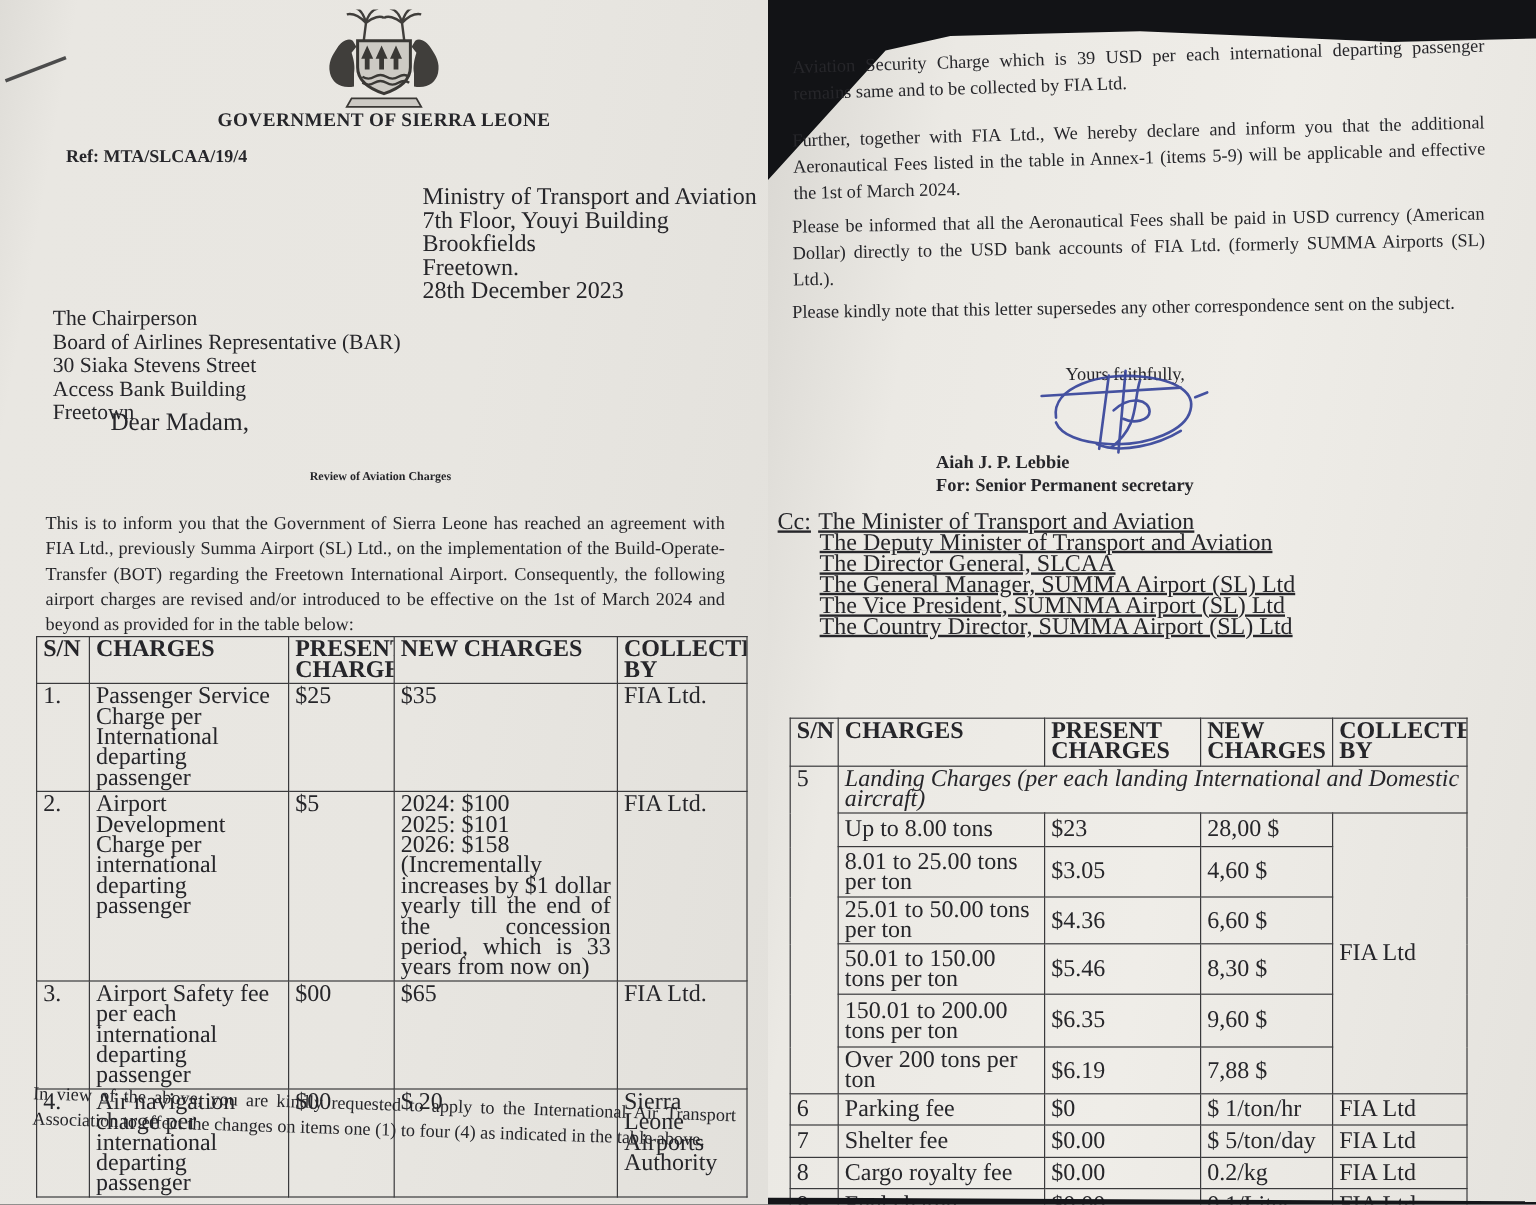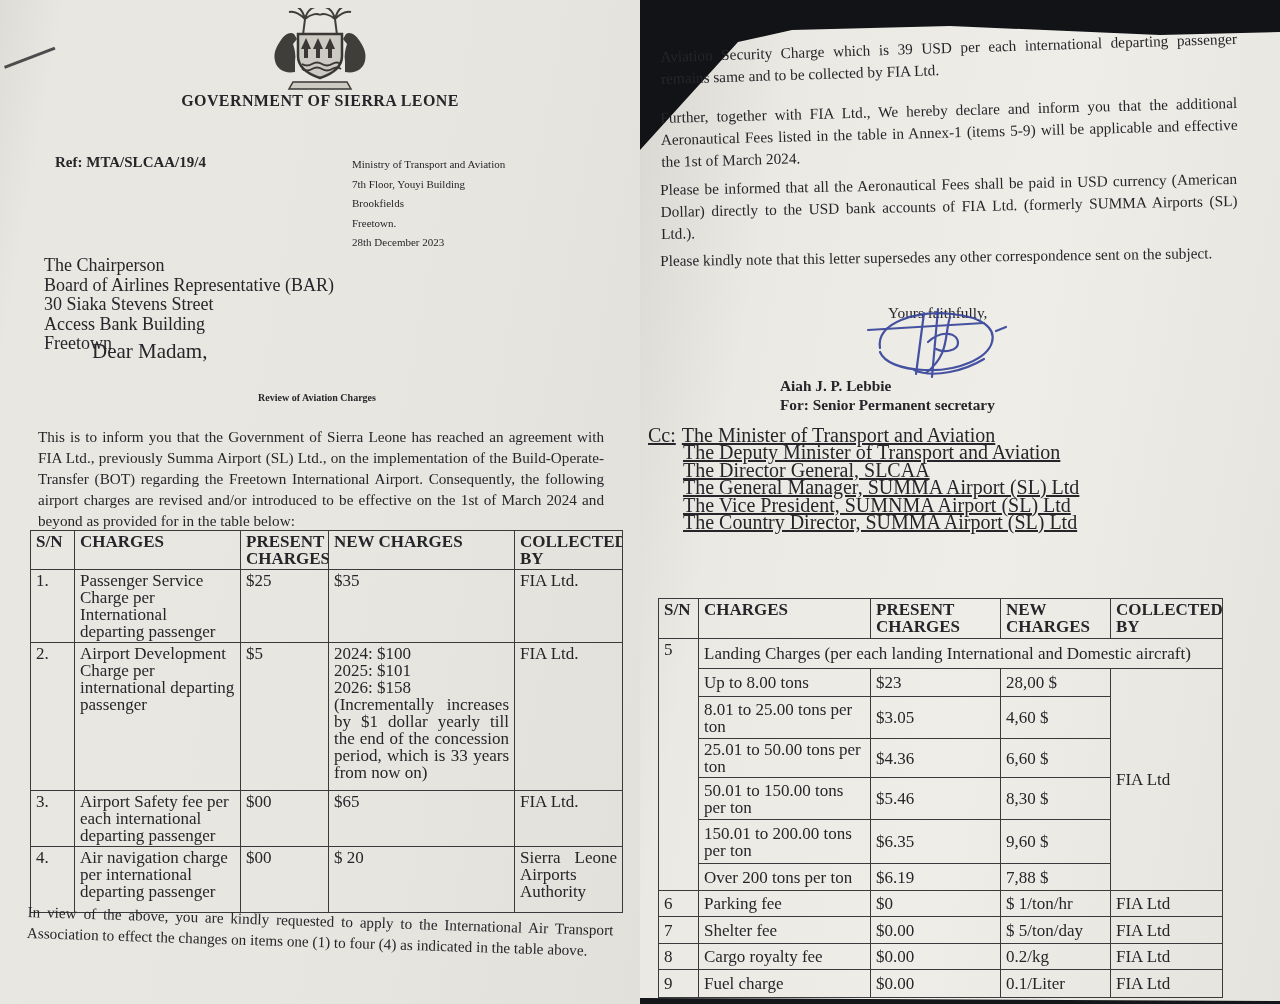--- a/index.html
+++ b/index.html
@@ -9,44 +9,44 @@
   .page{position:relative;width:640px;height:1004px;overflow:hidden;}
   .page-left{background:linear-gradient(100deg,#dedcd7 0%,#e9e7e2 8%,#e8e6e1 55%,#e2e0db 100%);}
   .page-right{background:linear-gradient(100deg,#d8d6d1 0%,#ebe9e4 20%,#efede8 55%,#e5e3de 100%);}
 
   
   .corner-mark{position:absolute;top:66px;left:4px;width:54px;border-top:3px solid #4c4c4c;
                transform:rotate(-21deg);transform-origin:0 0;}
   .emblem{position:absolute;top:8px;left:265px;width:110px;height:88px;}
   .gov-title{position:absolute;top:92px;left:0;width:640px;margin:0;text-align:center;
              font-weight:bold;font-size:16px;letter-spacing:.4px;}
-  .ref{position:absolute;top:123px;left:55px;font-weight:bold;font-size:15px;margin-top:31px;}
-  .sender{position:absolute;top:155px;left:352px;font-size:11px;line-height:19.5px;}
+  .ref{position:absolute;top:123px;left:55px;font-weight:bold;font-size:15px;}
+  .sender{position:absolute;top:155px;left:352px;font-size:20px;line-height:19.5px;}
   .recipient{position:absolute;top:256px;left:44px;font-size:18px;line-height:19.5px;}
   .salutation{position:absolute;top:339px;left:56px;font-size:21px;margin-left:36px;}
   .subject{position:absolute;top:392px;left:0;width:634px;text-align:center;
            font-weight:bold;font-size:10px;}
   .body1{position:absolute;top:426px;left:38px;width:566px;margin:0;
          font-size:15.2px;line-height:21px;text-align:justify;}
   .footer-note{position:absolute;top:901px;left:28px;width:586px;margin:0;font-size:15.2px;
                line-height:21px;text-align:justify;transform:rotate(1.8deg);transform-origin:0 0;}
 
   
-  .tbl{border-collapse:collapse;table-layout:fixed;font-size:17px;line-height:17px;
+  .tbl{border-collapse:collapse;table-layout:fixed;font-size:20px;line-height:17px;
        border:1.5px solid #35353a;}
   .tbl td,.tbl th{border:1px solid #3a3a3c;padding:2px 5px;vertical-align:top;
                   text-align:left;font-weight:normal;overflow:hidden;}
   .tbl th{font-weight:bold;}
   .tbl-left{position:absolute;top:530px;left:30px;width:592px;}
   .tbl-annex{position:absolute;top:598px;left:18px;width:564px;}
   .tbl-annex td{vertical-align:middle;}
   .preline{white-space:pre-line;}
   .val{text-align:center;font-weight:bold;}
   .coll{text-align:center;}
-  .landing{font-weight:bold;text-align:center;}
+  .landing{font-weight:bold;text-align:center;font-style:italic;}
   .bold{font-weight:bold;}
 
   
   .dark-top{position:absolute;top:0;left:0;width:640px;height:160px;background:#121316;
             clip-path:polygon(0 0,640px 0,640px 32px,520px 35px,310px 26px,152px 30px,98px 42px,0 150px);}
   .dark-bottom{position:absolute;bottom:0;left:0;width:640px;height:7px;background:#15161a;
                clip-path:polygon(0 1px,640px 4px,640px 7px,0 7px);}
   .rp{position:absolute;left:20px;width:577px;margin:0;font-size:15.3px;line-height:22px;
       text-align:justify;transform-origin:0 0;}
   .rp1{top:46px;transform:rotate(-1.8deg);}

